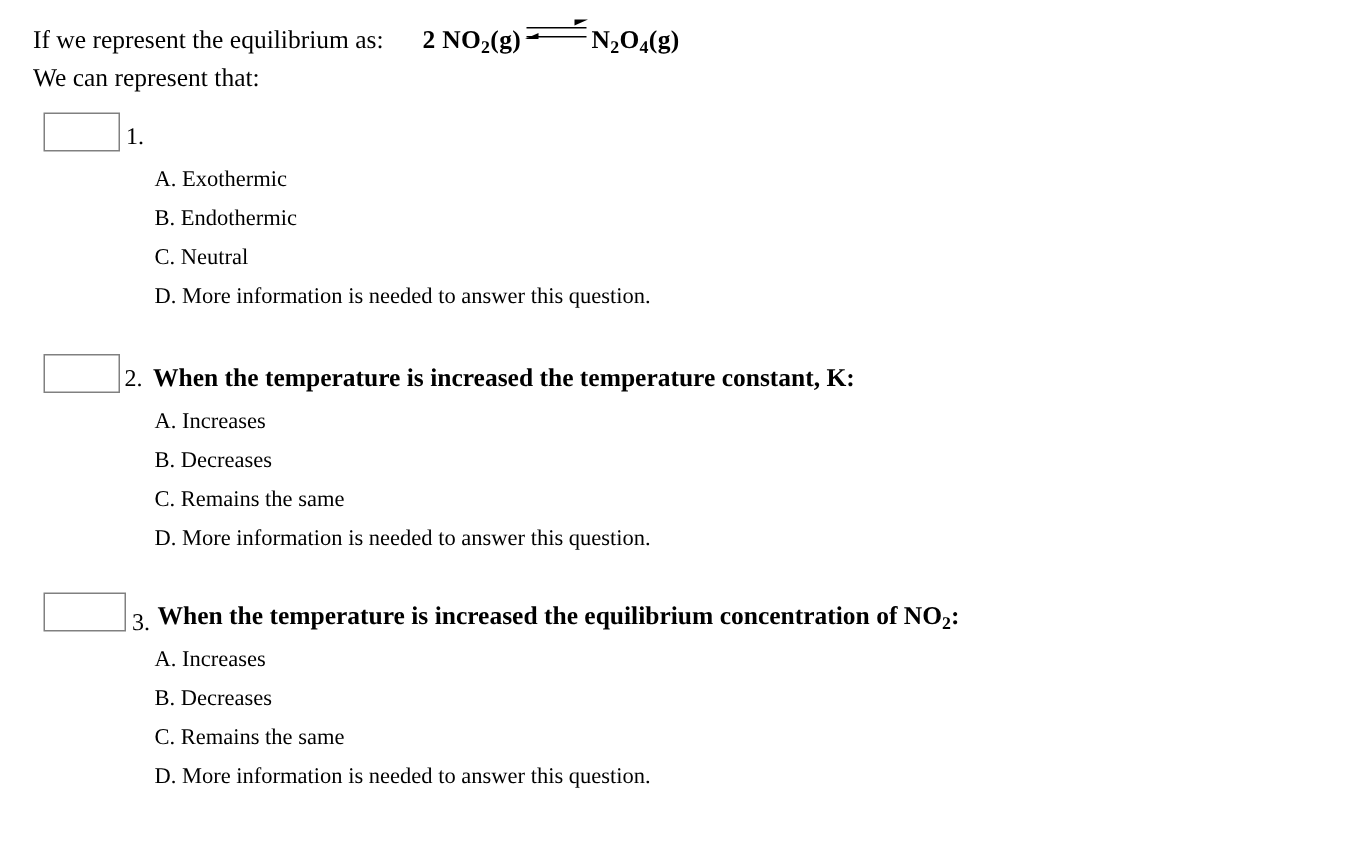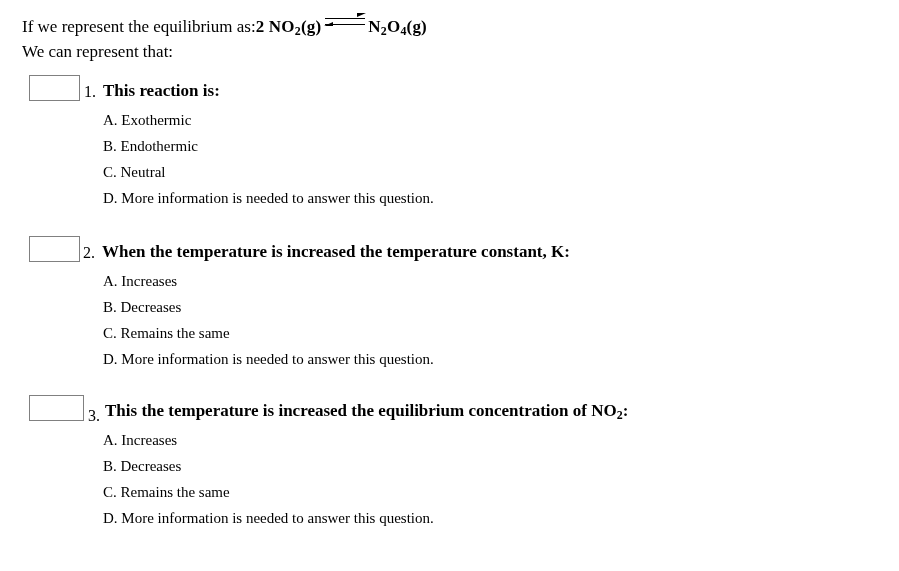--- a/index.html
+++ b/index.html
@@ -32,20 +32,21 @@
     width: 860px;
   }
   .intro-line {
     font-size: 17px;
     line-height: 25px;
     white-space: nowrap;
   }
   .intro-lead { }
   .equation {
     font-weight: bold;
+    margin-left: 26px;
     display: inline-block;
     vertical-align: baseline;
   }
   .eq-part { letter-spacing: 0.2px; }
   sub {
     font-size: 0.70em;
     vertical-align: -0.28em;
     line-height: 0;
   }
 
@@ -139,21 +140,20 @@
     <div class="intro-line">
       <span class="intro-lead">If we represent the equilibrium as:</span><span class="equation"><span class="eq-part">2 </span><span class="eq-part"><span>NO</span><sub>2</sub><span>(g)</span></span><span class="eq-arrow"><span class="bar top"></span><span class="head right"></span><span class="bar bottom"></span><span class="head left"></span></span><span class="eq-part"><span>N</span><sub>2</sub><span>O</span><sub>4</sub><span>(g)</span></span></span>
     </div>
     <div class="intro-line">We can represent that:</div>
   </div>
 
   <div class="question-block" style="top:73px; width:899px;">
     <div class="q-head">
       <div class="answer-box" style="left:29px; top:2px; width:51px; height:26px;"></div>
       <div class="q-number" style="left:84px; top:9px;">1.</div>
-      <div class="q-text" style="left:103px; top:8px;">This reaction is:</div>
     </div>
     <div class="options" style="top:34px;">
       <div class="option">A. Exothermic</div>
       <div class="option">B. Endothermic</div>
       <div class="option">C. Neutral</div>
       <div class="option">D. More information is needed to answer this question.</div>
     </div>
   </div>
 
   <div class="question-block" style="top:234px; width:899px;">
@@ -167,21 +167,21 @@
       <div class="option">B. Decreases</div>
       <div class="option">C. Remains the same</div>
       <div class="option">D. More information is needed to answer this question.</div>
     </div>
   </div>
 
   <div class="question-block" style="top:393px; width:899px;">
     <div class="q-head">
       <div class="answer-box" style="left:29px; top:2px; width:55px; height:26px;"></div>
       <div class="q-number" style="left:88px; top:13px;">3.</div>
-      <div class="q-text" style="left:105px; top:8px;"><span>This the temperature is increased the equilibrium concentration of NO</span><sub>2</sub><span>:</span></div>
+      <div class="q-text" style="left:105px; top:8px;"><span>When the temperature is increased the equilibrium concentration of NO</span><sub>2</sub><span>:</span></div>
     </div>
     <div class="options" style="top:34px;">
       <div class="option">A. Increases</div>
       <div class="option">B. Decreases</div>
       <div class="option">C. Remains the same</div>
       <div class="option">D. More information is needed to answer this question.</div>
     </div>
   </div>
 
 </div>

